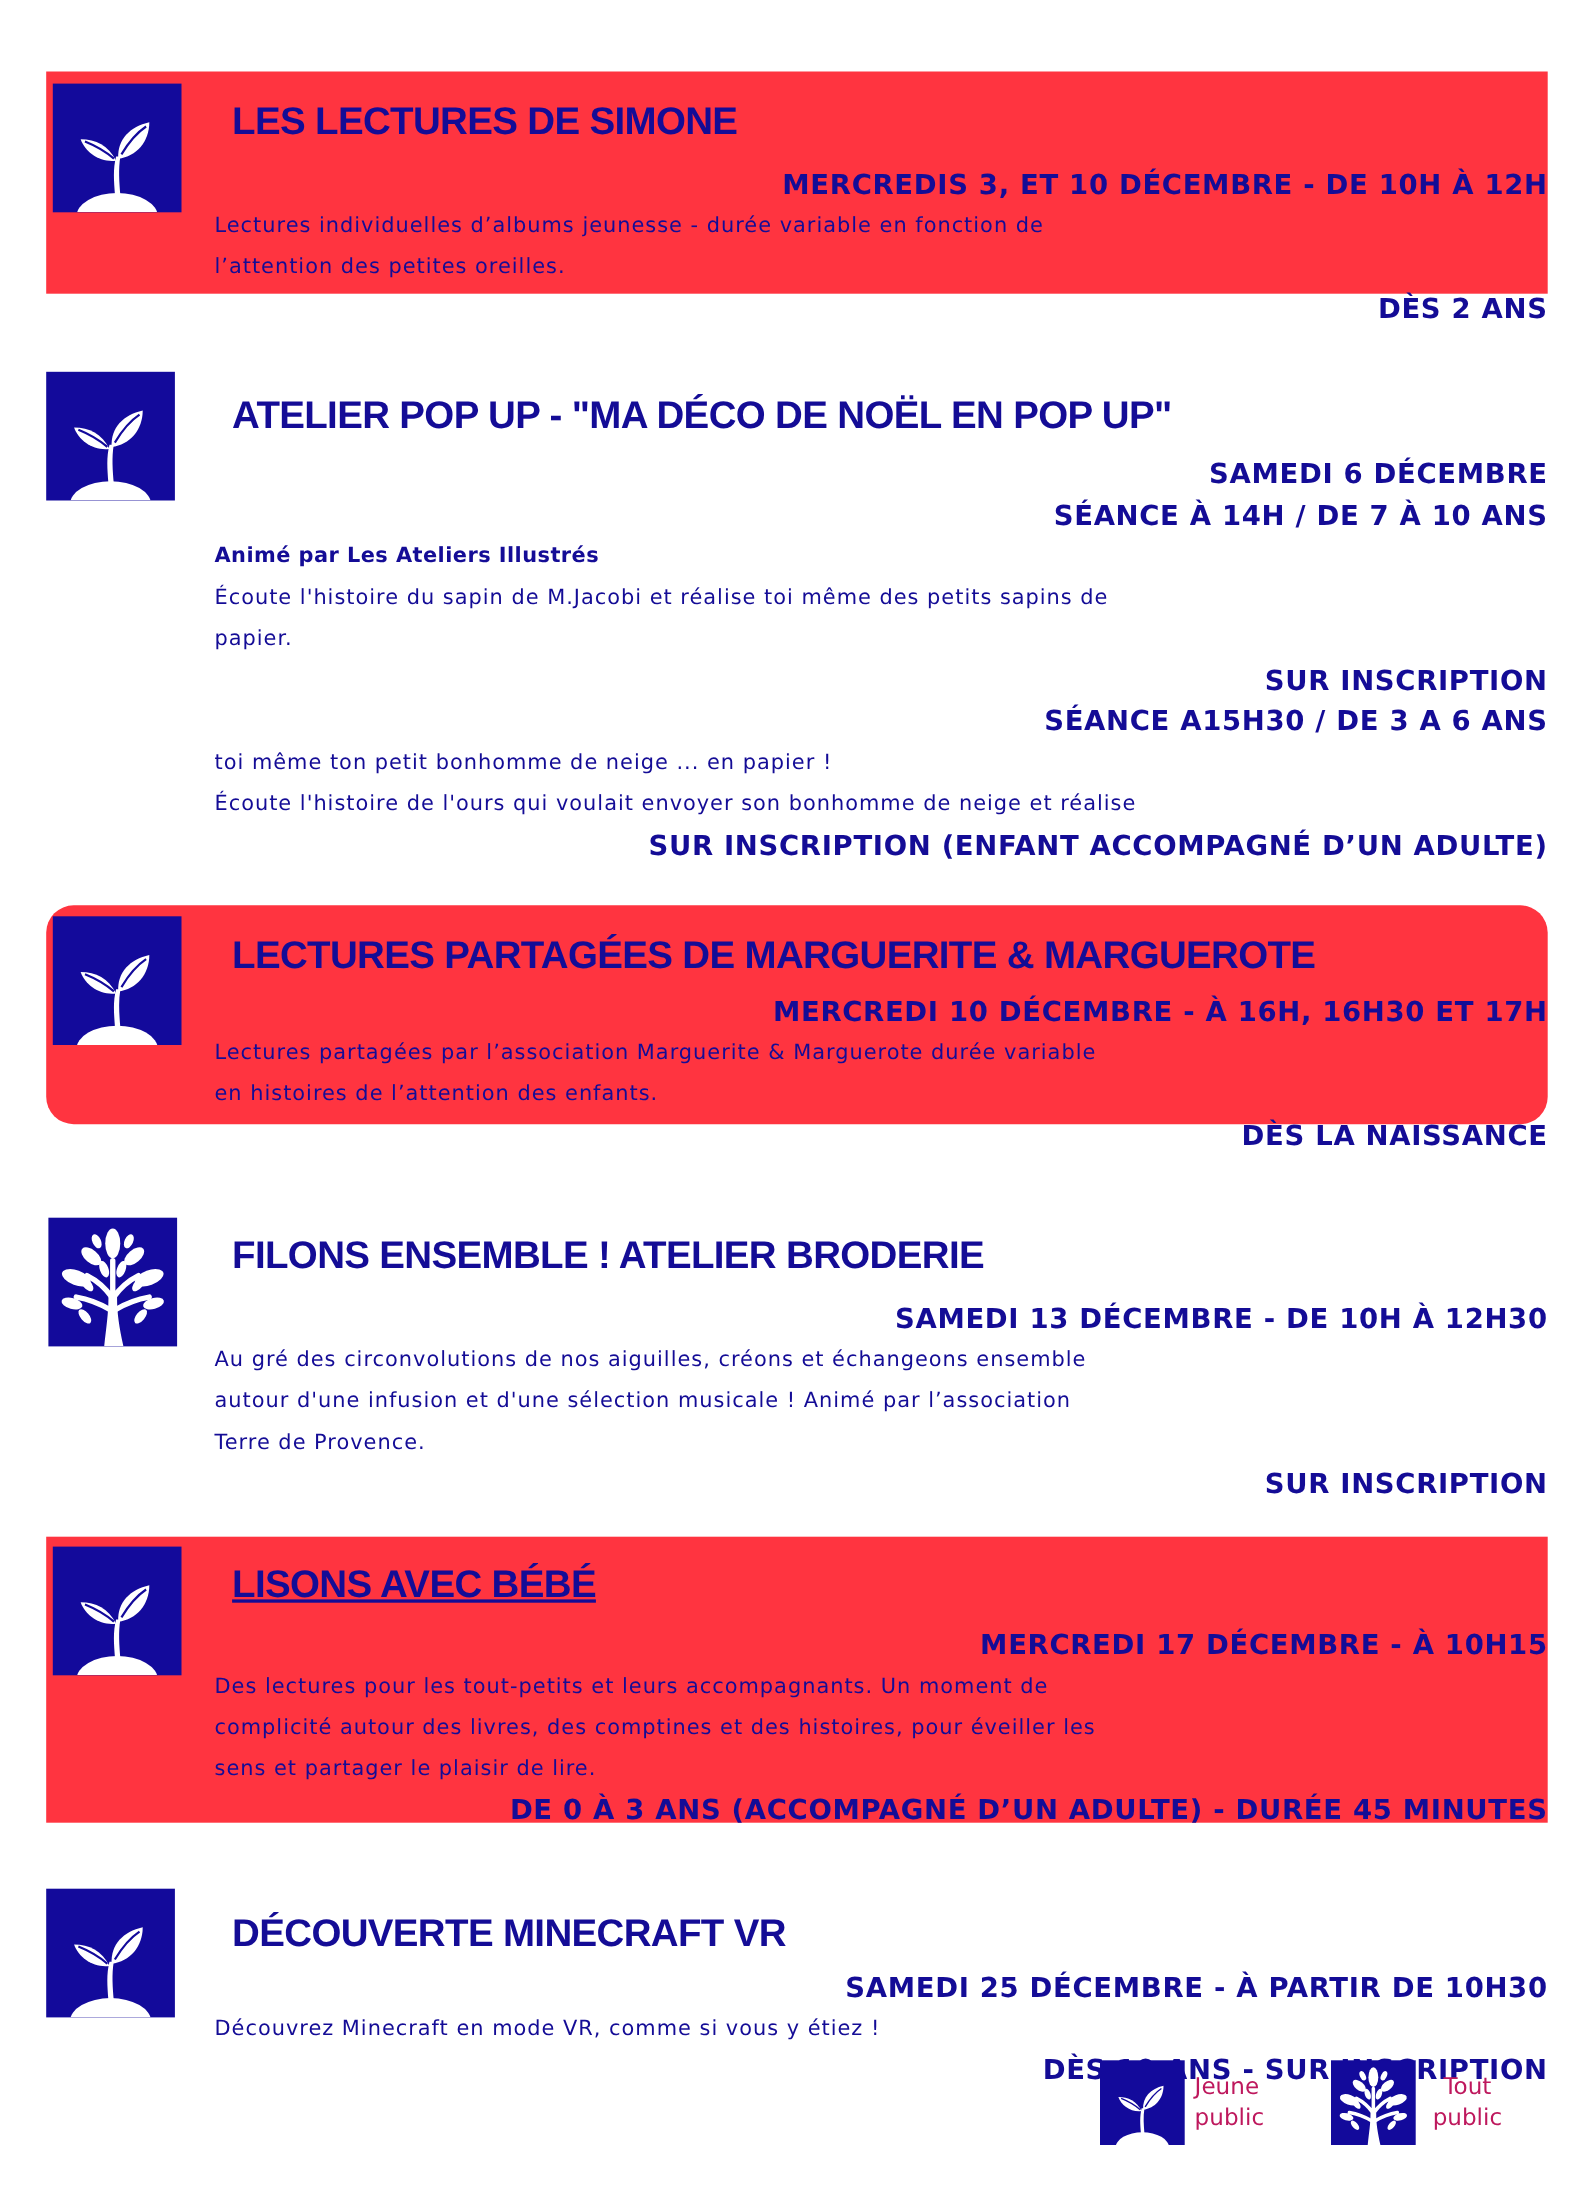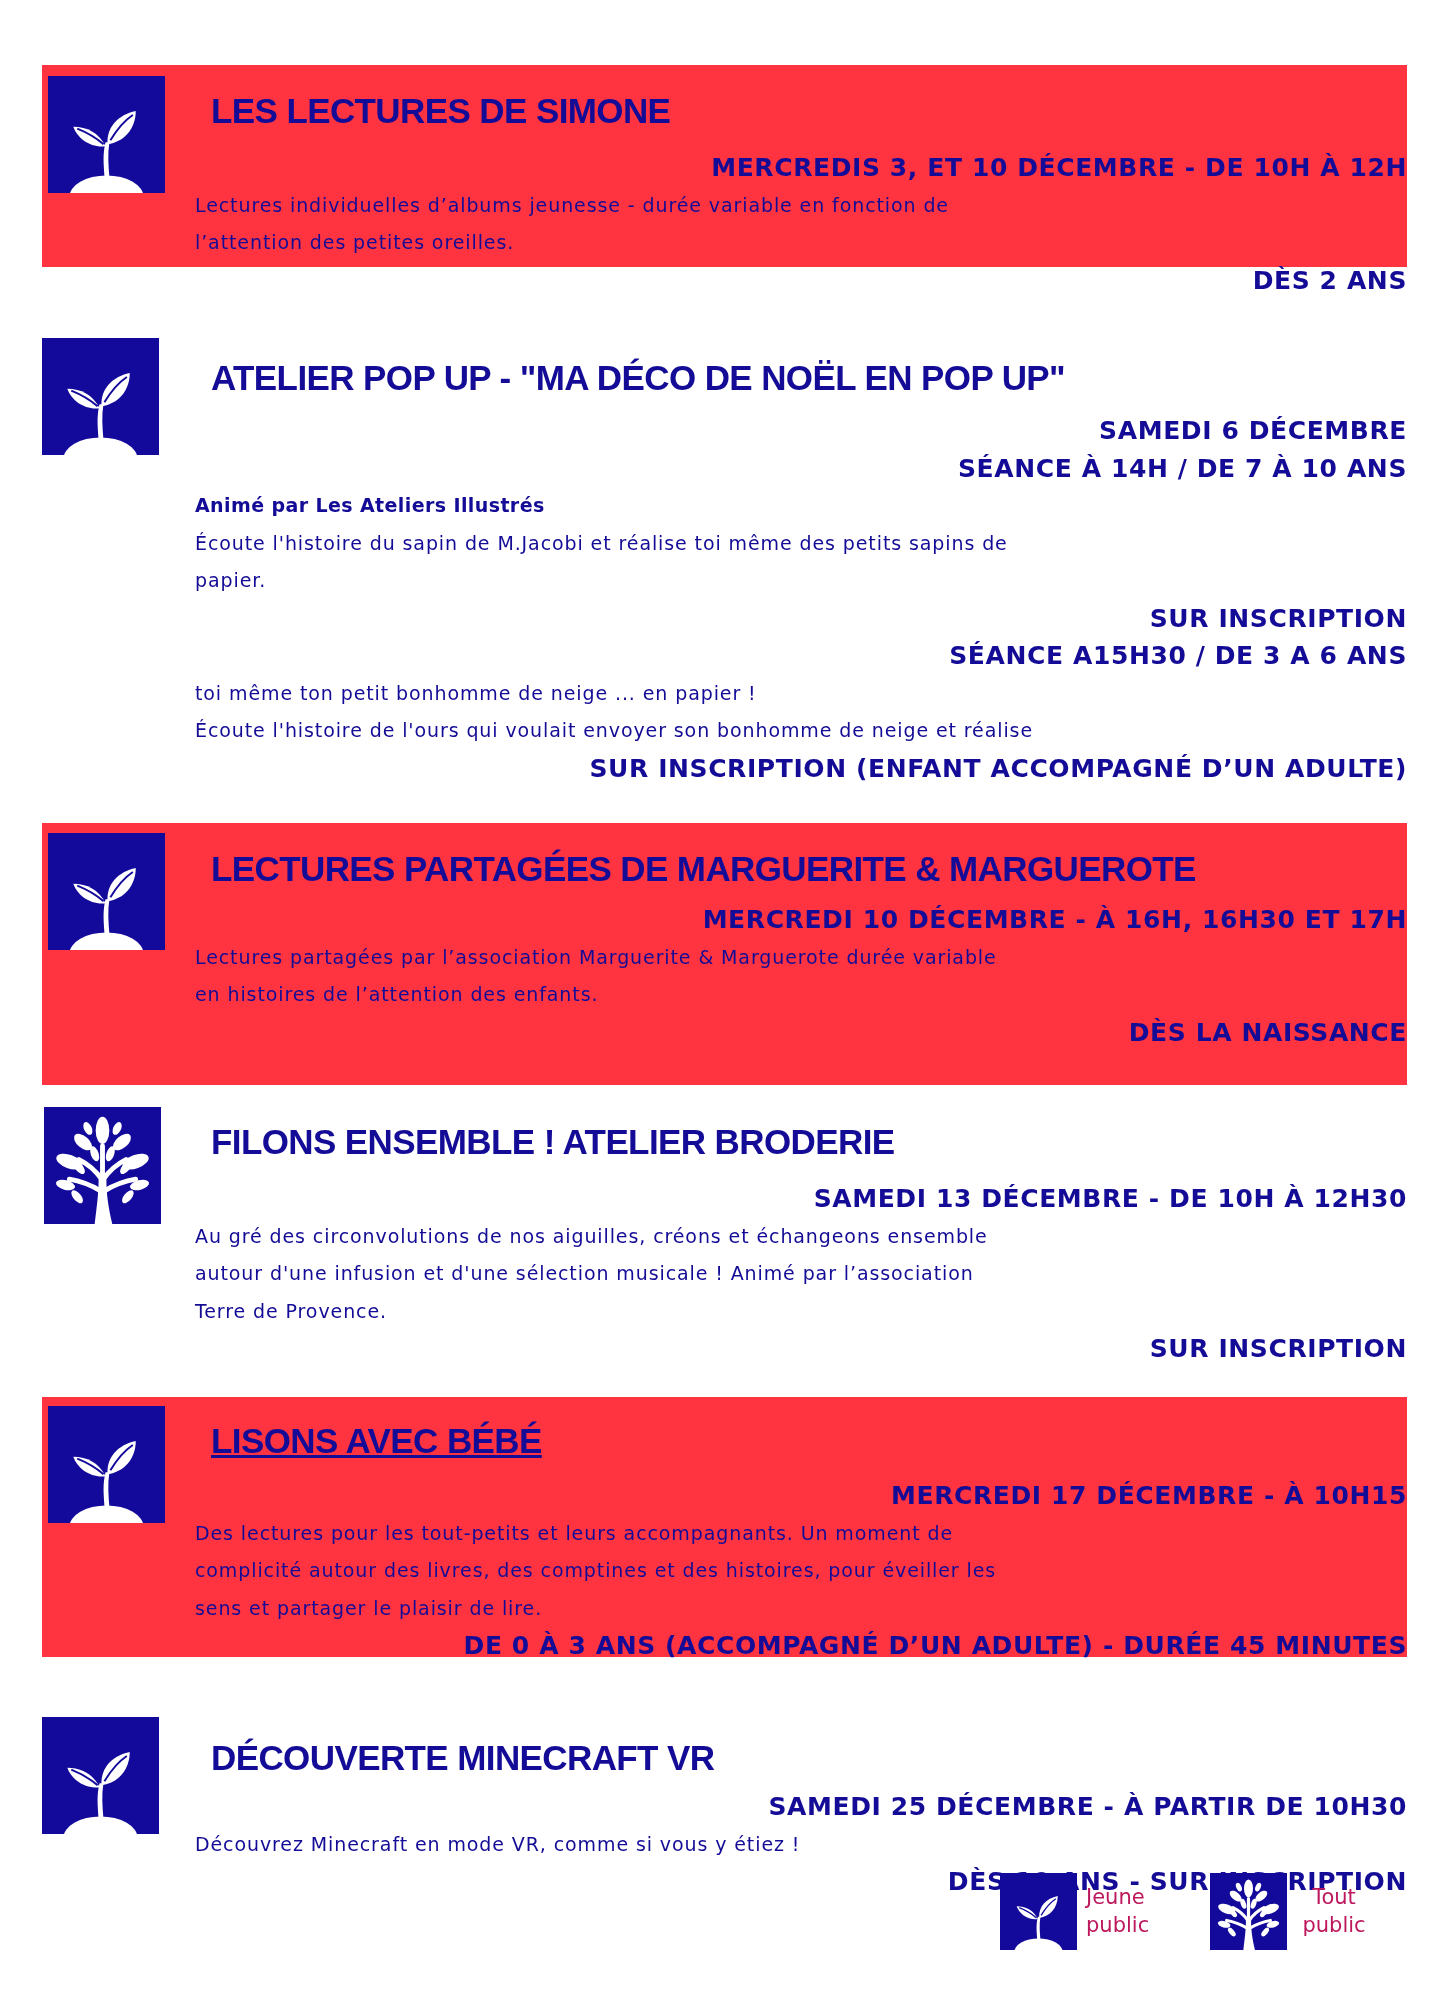--- a/index.html
+++ b/index.html
@@ -99,21 +99,21 @@
     <p class="line body">Écoute l'histoire du sapin de M.Jacobi et réalise toi même des petits sapins de</p>
     <p class="line body">papier.</p>
     <p class="line sub">SUR INSCRIPTION</p>
     <p class="line sub">SÉANCE A15H30 / DE 3 A 6 ANS</p>
     <p class="line body">toi même ton petit bonhomme de neige ... en papier !</p>
     <p class="line body">Écoute l'histoire de l'ours qui voulait envoyer son bonhomme de neige et réalise</p>
     <p class="line sub">SUR INSCRIPTION (ENFANT ACCOMPAGNÉ D’UN ADULTE)</p>
   </div>
 </section>
 
-<section class="event red" style="top:823px;height:262px;">
+<section class="event red" style="top:823px;height:199px;border-radius:25px;">
   <div class="icon-box" style="top:10px;">
       <svg>
         <use href="#sprout"></use>
       </svg>
     </div>
   <div class="content" style="top:8px;">
     <h2 class="title" style="margin-bottom:10px;">LECTURES PARTAGÉES DE MARGUERITE &amp; MARGUEROTE</h2>
     <p class="line sub">MERCREDI 10 DÉCEMBRE - À 16H, 16H30 ET 17H</p>
     <p class="line body">Lectures partagées par l’association Marguerite &amp; Marguerote durée variable</p>
     <p class="line body">en histoires de l’attention des enfants.</p>

